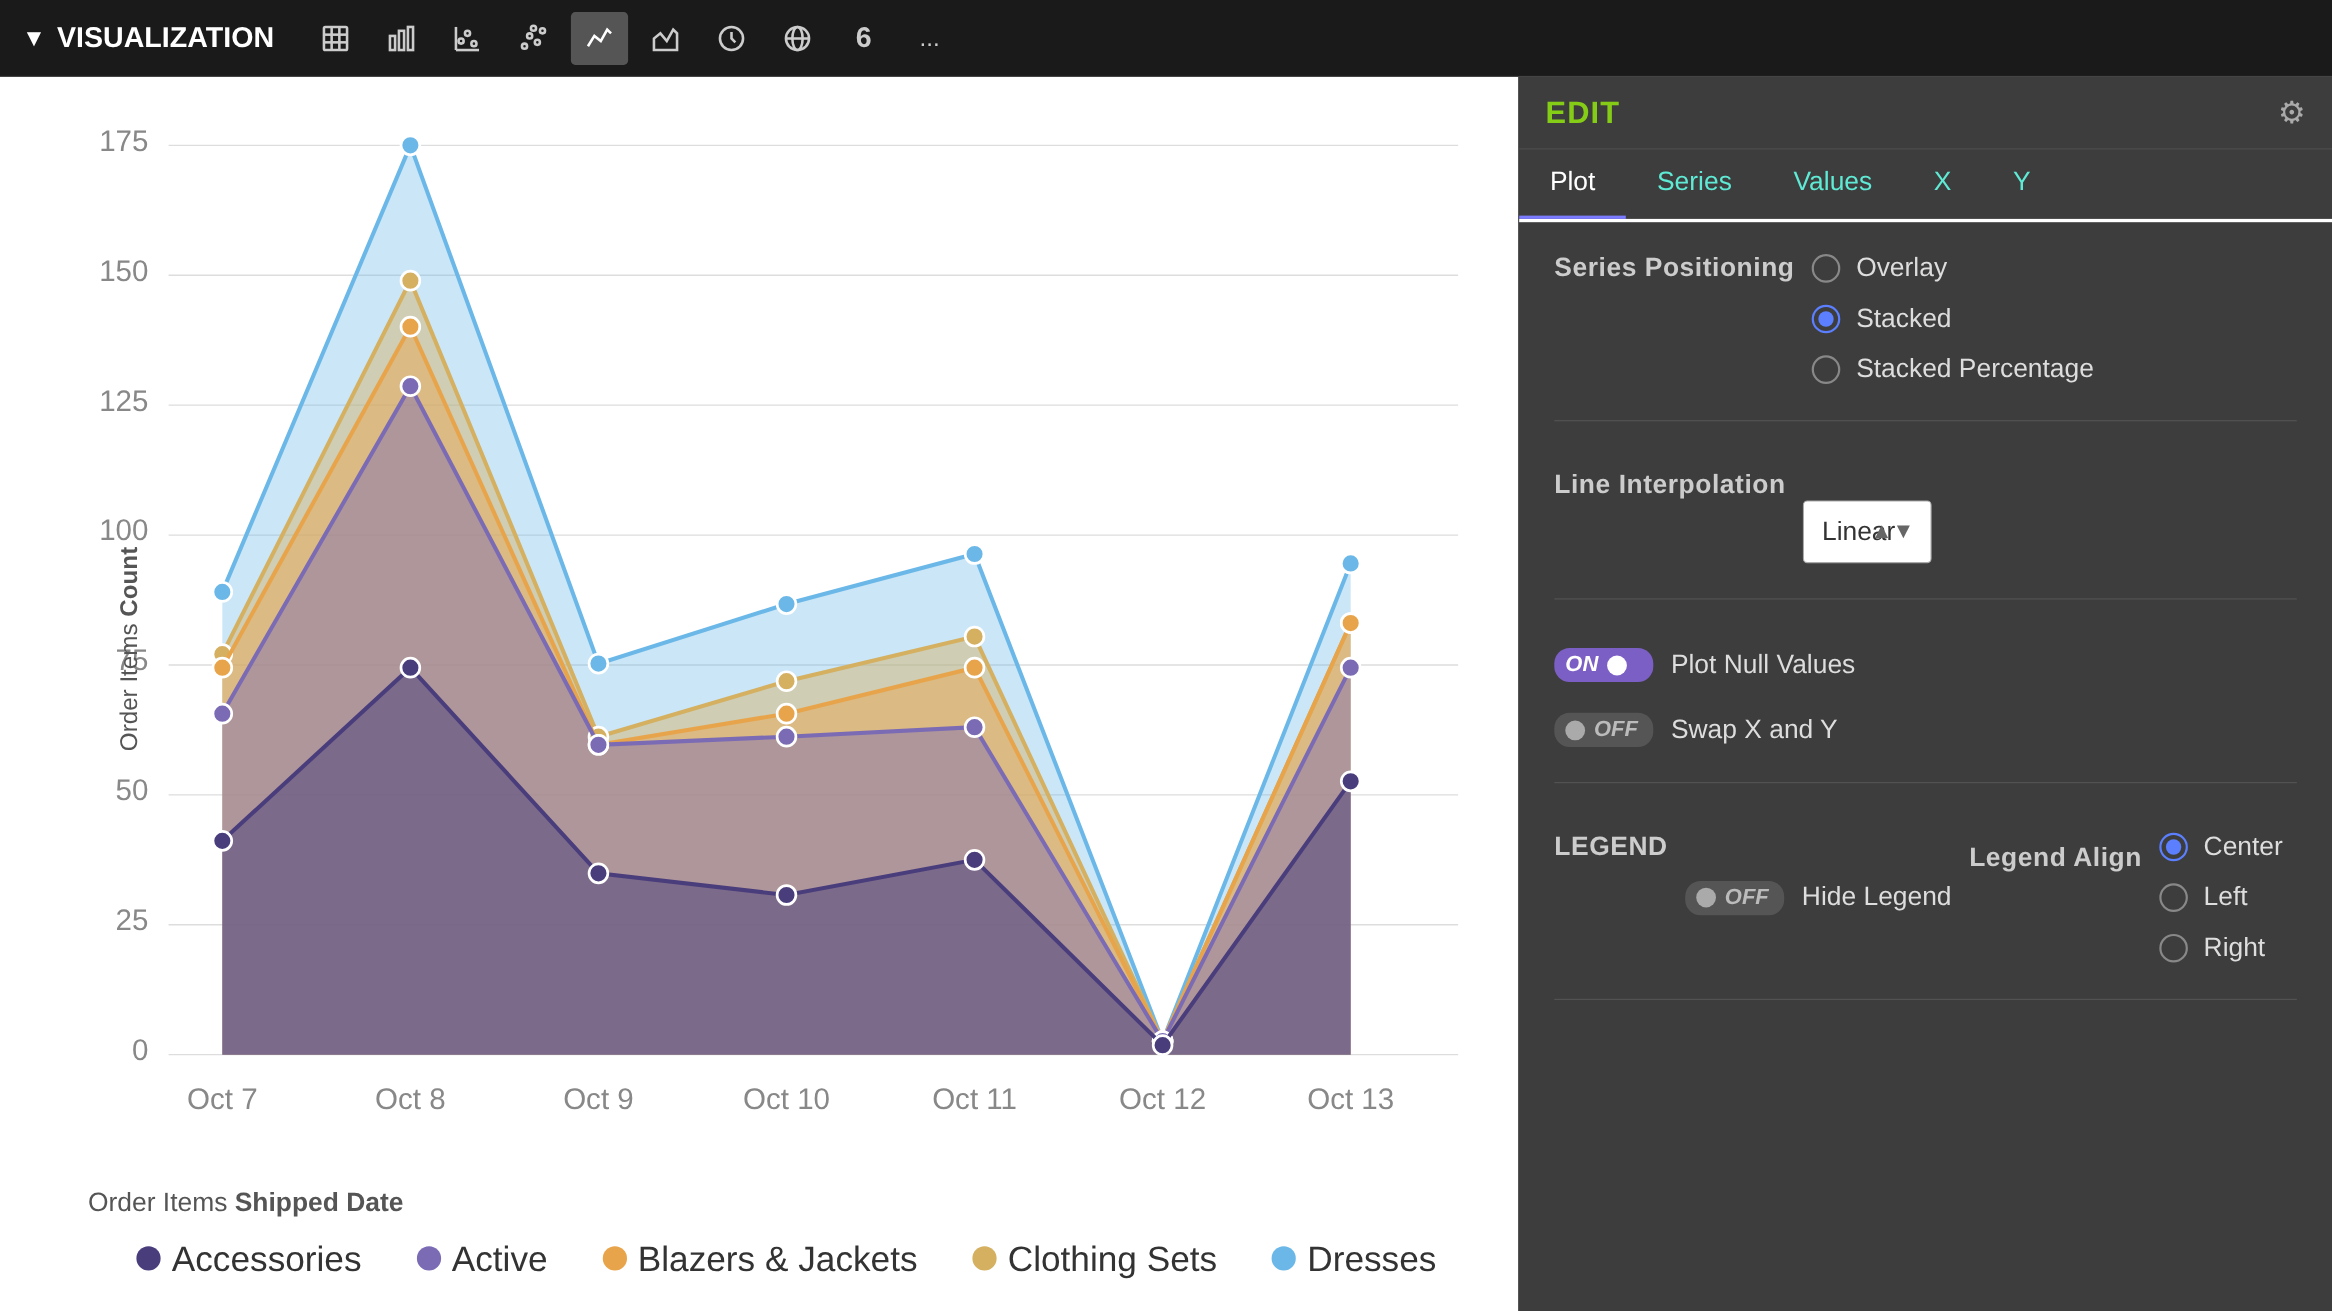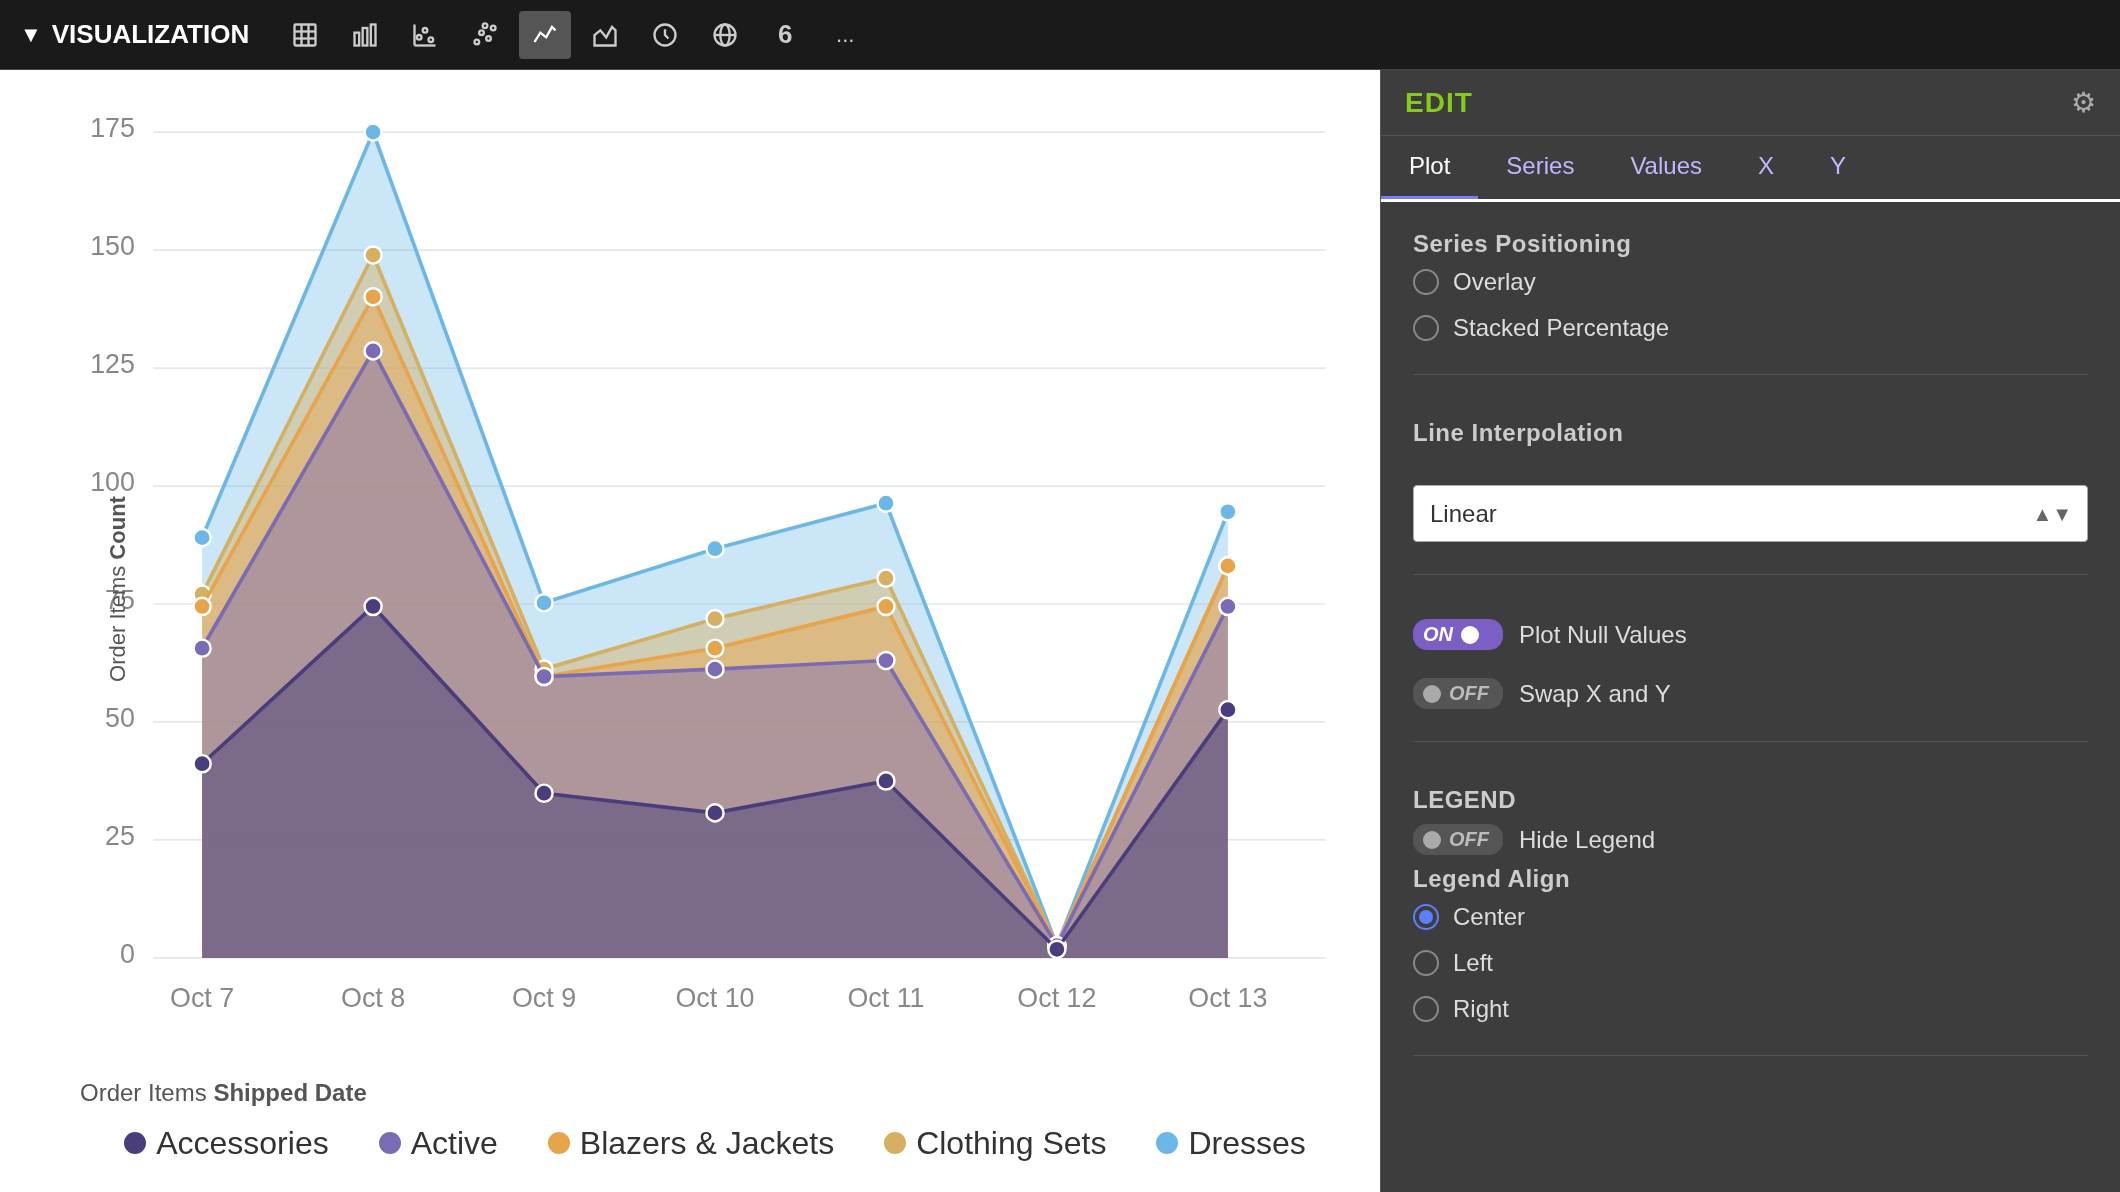--- a/index.html
+++ b/index.html
@@ -65,21 +65,21 @@
       display: flex; align-items: center; justify-content: space-between;
       padding: 16px 24px; border-bottom: 1px solid #555; background: #3d3d3d;
     }
     .panel-title { font-size: 28px; font-weight: 600; color: #84cc16; letter-spacing: 1px; }
     .gear-btn { background: transparent; border: none; color: #aaa; cursor: pointer; font-size: 28px; }
 
     .panel-tabs {
       display: flex; border-bottom: 3px solid #ffffff; background: #3d3d3d;
     }
     .panel-tab {
-      padding: 16px 28px; font-size: 24px; color: #c4b5fd; cursor: pointer; border: none; background: transparent;
+      padding: 16px 28px; font-size: 24px; color: #5eead4; cursor: pointer; border: none; background: transparent;
       border-bottom: 3px solid transparent;
     }
     .panel-tab.active-tab { color: #fff; border-bottom: 3px solid #7b7bff; }
 
     .panel-content { padding: 28px 32px; display: flex; flex-direction: column; gap: 28px; }
 
     .section-title { font-size: 24px; color: #ccc; font-weight: 600; margin-bottom: 10px; letter-spacing: 0.5px; }
     .divider { height: 1px; background: #555; margin: 4px 0 16px 0; }
 
     .radio-group { display: flex; flex-direction: column; gap: 18px; }
@@ -104,21 +104,21 @@
 
     .toggle-row { display: flex; align-items: center; gap: 16px; font-size: 24px; color: #ddd; }
     .toggle-pill {
       display: flex; align-items: center; border-radius: 14px; padding: 4px 10px; font-size: 20px; font-weight: bold; gap: 8px; min-width: 90px; font-style: italic;
     }
     .toggle-on { background: #7b5fc4; color: #fff; }
     .toggle-off { background: #555; color: #bbb; }
     .toggle-dot { width: 18px; height: 18px; border-radius: 50%; background: #fff; }
     .toggle-dot-gray { width: 18px; height: 18px; border-radius: 50%; background: #aaa; }
 
-    .section-block { display: flex; flex-direction: column; }
+    .section-block { display: flex; gap: 16px; }
   </style>
 </head>
 <body>
 
 <div class="top-bar">
   <div class="top-bar-title">
     <span style="font-size:22px;">▼</span>
     <span>VISUALIZATION</span>
   </div>
   <div class="top-bar-icons">
@@ -336,20 +336,26 @@
     <div class="panel-content">
 
       <div class="section-block">
         <div class="section-title">Series Positioning</div>
         <div class="radio-group">
           <div class="radio-item">
             <div class="radio-circle"></div>
             <span>Overlay</span>
           </div>
           <div class="radio-item">
+            <div class="radio-circle selected">
+              <div class="radio-inner"></div>
+            </div>
+            <span>Stacked</span>
+          </div>
+          <div class="radio-item">
             <div class="radio-circle"></div>
             <span>Stacked Percentage</span>
           </div>
         </div>
       </div>
 
       <div class="divider"></div>
 
       <div class="section-block">
         <div class="section-title">Line Interpolation</div>

